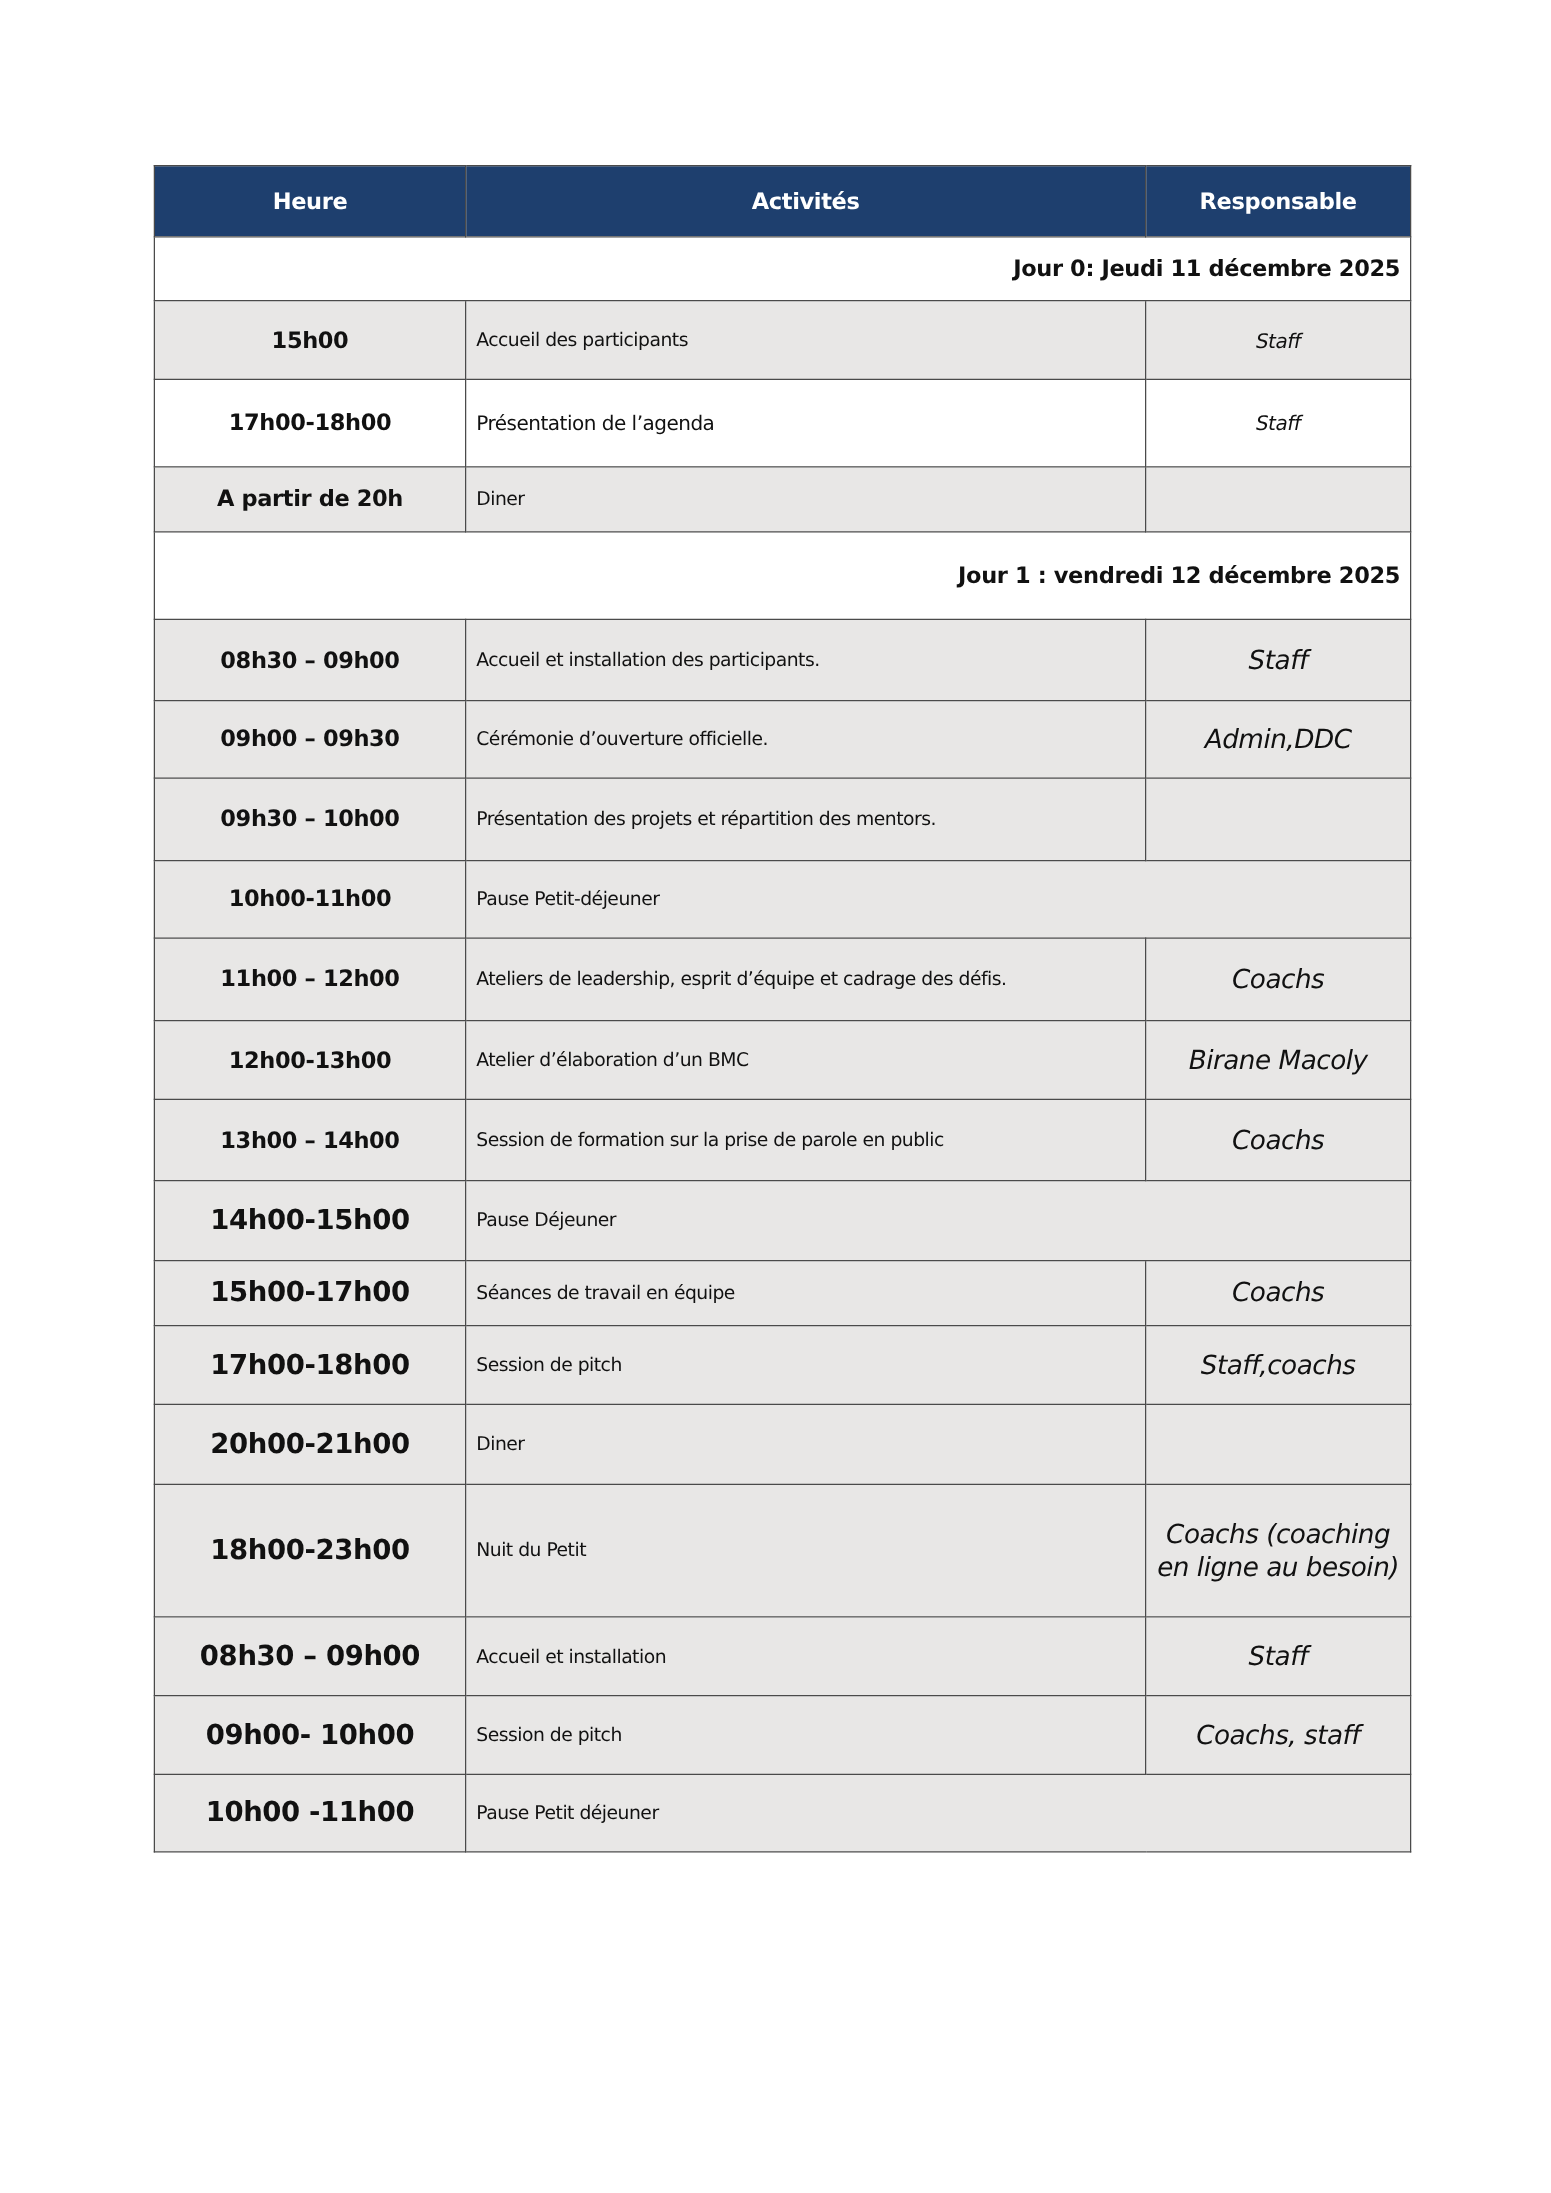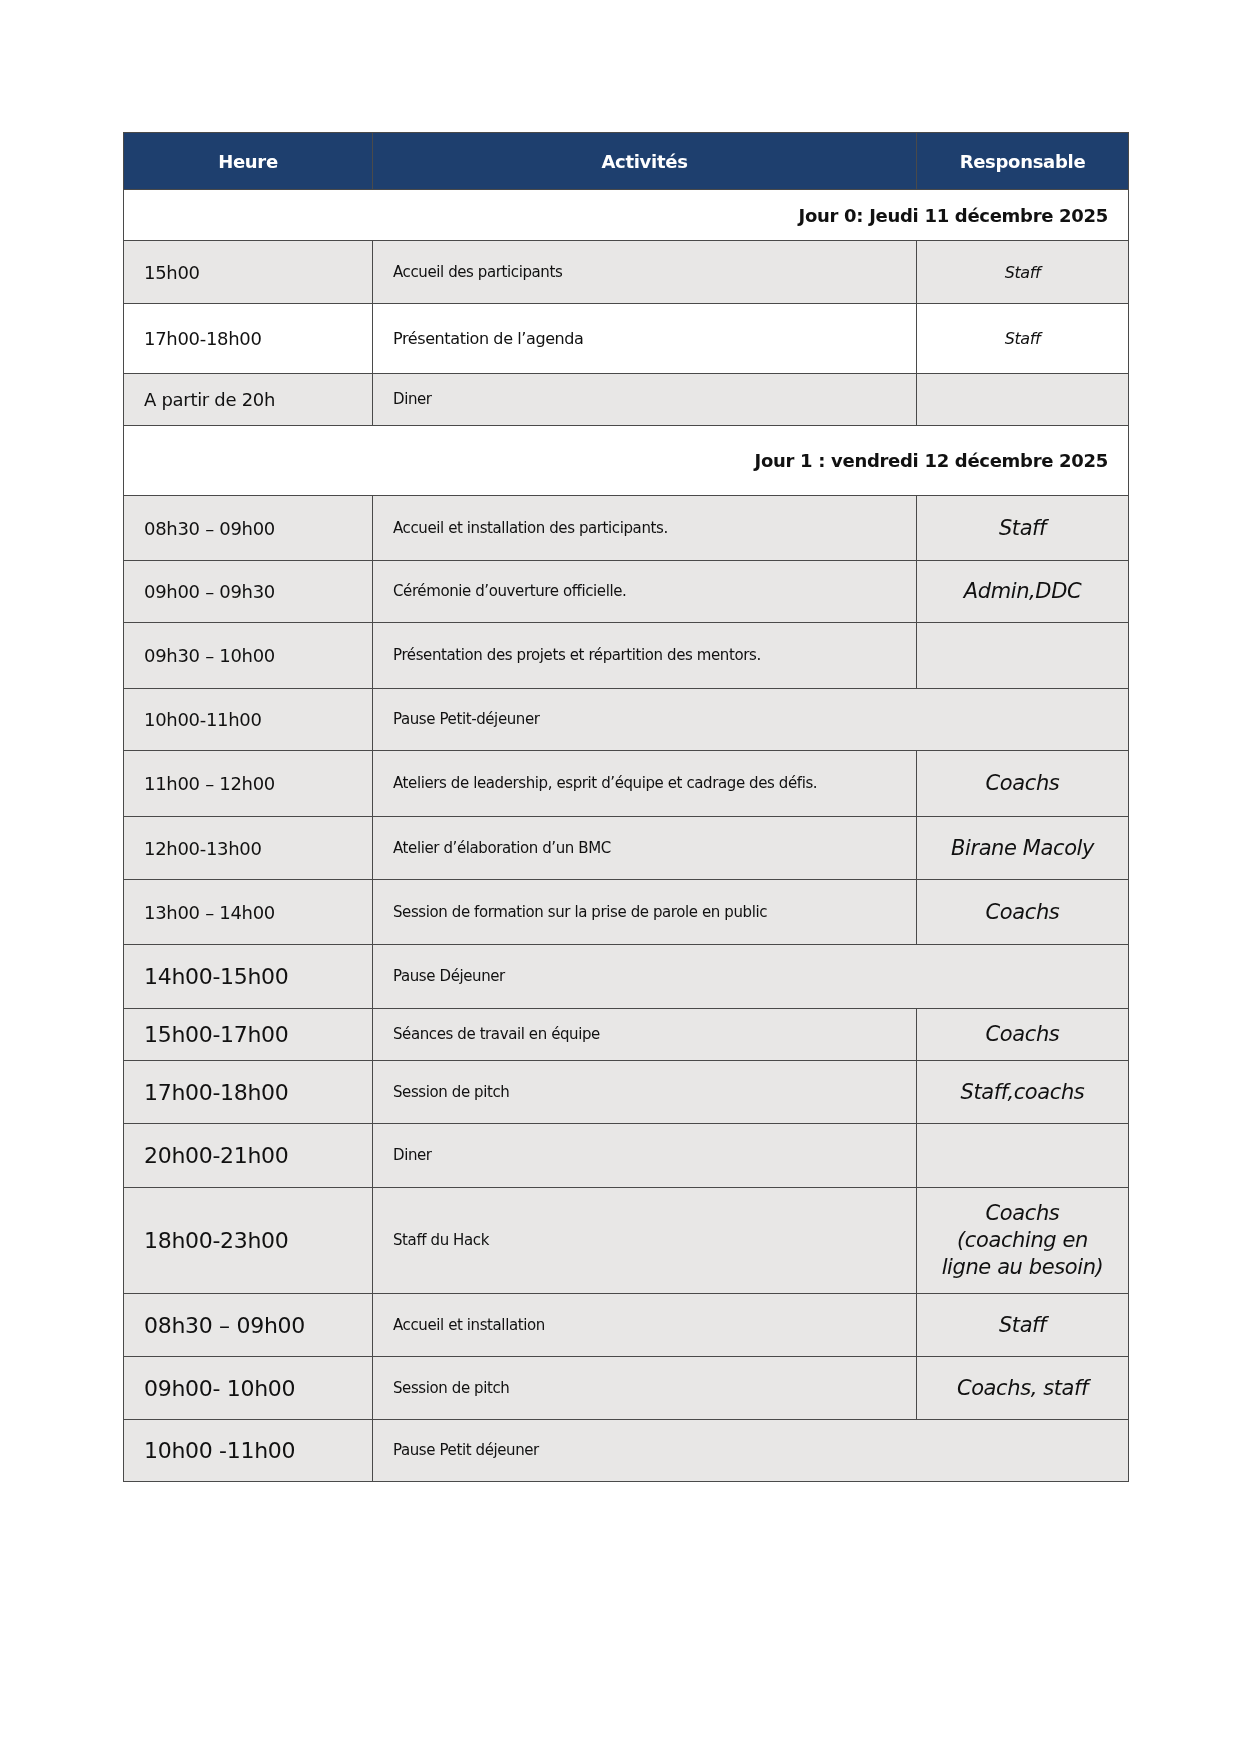--- a/index.html
+++ b/index.html
@@ -7,34 +7,34 @@
          font-family: "DejaVu Sans", sans-serif; color: #111; }
   .page { position: absolute; left: 0; top: 0; width: 1241px; height: 1754px; background: #fff; }
   table.agenda {
     position: absolute; left: 123px; top: 132px; width: 1005px;
     border-collapse: collapse; table-layout: fixed;
   }
   table.agenda col.c-heure { width: 249px; }
   table.agenda col.c-act { width: 544px; }
   table.agenda col.c-resp { width: 212px; }
   table.agenda td, table.agenda th {
-    border: 1.5px solid #4a4a4a; padding: 0 20px; vertical-align: middle;
+    border: 1.5px solid #4a4a4a; padding: 0 8px; vertical-align: middle;
     overflow: hidden;
   }
   th {
     background: #1e3f6e; color: #ffffff; font-weight: bold; font-size: 18px;
     height: 56px; text-align: center; border-color: #1a1a1a;
     font-family: "DejaVu Sans", sans-serif; letter-spacing: -0.3px;
   }
   tr.day td {
     text-align: right; font-weight: bold; font-size: 18px; letter-spacing: -0.3px;
   }
   tr.white td { background: #ffffff; }
   tr.gray td { background: #e8e7e6; }
-  td.heure { text-align: left; font-size: 18px; letter-spacing: -0.3px; }
+  td.heure { text-align: center; font-size: 18px; letter-spacing: -0.3px; font-weight: bold; }
   td.heure.lg { font-size: 22px; }
   td.act { text-align: left; font-size: 15px; line-height: 29px; letter-spacing: -0.4px; padding-left: 8px; }
   td.act.sm { font-size: 16px; margin-left: 10px; }
   td.resp { text-align: center; font-size: 21px; line-height: 27px; letter-spacing: -0.4px; font-style: italic; }
   td.resp.sm { font-size: 16px; }
 </style>
 </head>
 <body>
 
 <div class="page">
@@ -123,21 +123,21 @@
         <td class="act">Session de pitch</td>
         <td class="resp">Staff,coachs</td>
       </tr>
       <tr class="gray" style="height:64px">
         <td class="heure lg">20h00-21h00</td>
         <td class="act">Diner</td>
         <td class="resp"></td>
       </tr>
       <tr class="gray" style="height:106px">
         <td class="heure lg">18h00-23h00</td>
-        <td class="act">Staff du Hack</td>
+        <td class="act">Nuit du Petit</td>
         <td class="resp">Coachs (coaching en ligne au besoin)</td>
       </tr>
 
       <tr class="gray" style="height:63px">
         <td class="heure lg">08h30 – 09h00</td>
         <td class="act">Accueil et installation</td>
         <td class="resp">Staff</td>
       </tr>
       <tr class="gray" style="height:63px">
         <td class="heure lg">09h00- 10h00</td>

